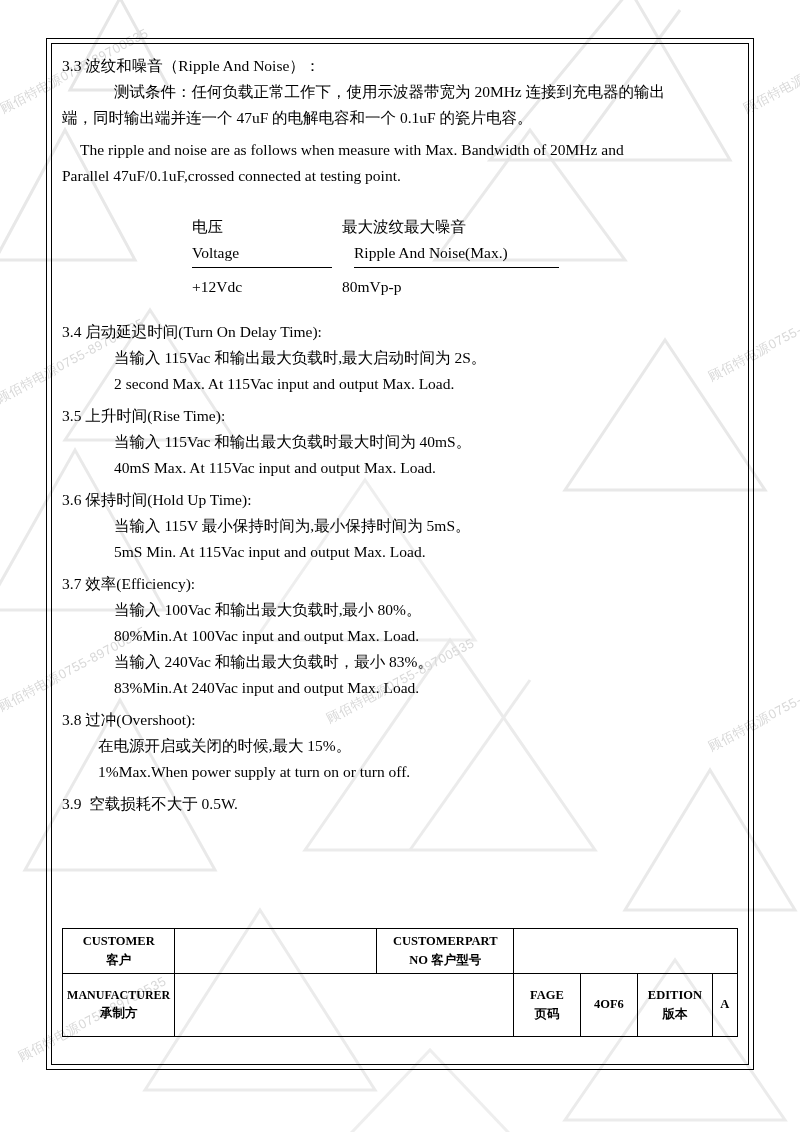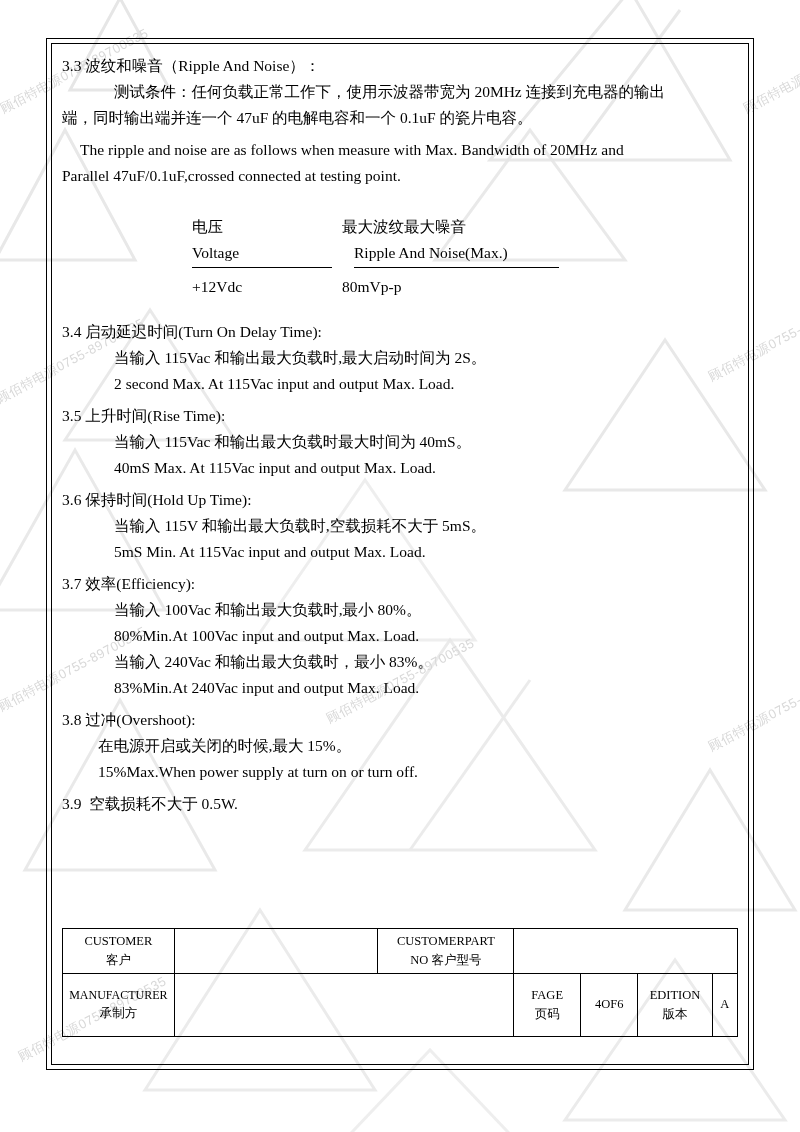--- a/index.html
+++ b/index.html
@@ -107,20 +107,21 @@
     z-index: 20;
     font-family: "Liberation Serif", serif;
   }
   .footer-table td {
     border: 1px solid #000;
     text-align: center;
     vertical-align: middle;
     font-size: 12.5px;
     padding: 3px 2px;
     line-height: 1.5;
+    font-weight: bold;
   }
   .ft-sub { font-size: 12.5px; }
   .ft-cell-lbl { font-size: 12px; }
 </style>
 </head>
 <body>
 
 <div class="watermarks">
 
   <div class="tri" style="left:60px;  top:-10px;">
@@ -233,32 +234,32 @@
 
   <div class="line indent-0 gap-l">3.4 启动延迟时间(Turn On Delay Time):</div>
   <div class="line indent-3">当输入 115Vac 和输出最大负载时,最大启动时间为 2S。</div>
   <div class="line indent-3">2 second Max. At 115Vac input and output Max. Load.</div>
 
   <div class="line indent-0 gap-s">3.5 上升时间(Rise Time):</div>
   <div class="line indent-3">当输入 115Vac 和输出最大负载时最大时间为 40mS。</div>
   <div class="line indent-3">40mS Max. At 115Vac input and output Max. Load.</div>
 
   <div class="line indent-0 gap-s">3.6 保持时间(Hold Up Time):</div>
-  <div class="line indent-3">当输入 115V 和输出最大负载时,空载损耗不大于 5mS。</div>
+  <div class="line indent-3">当输入 115V 最小保持时间为,最小保持时间为 5mS。</div>
   <div class="line indent-3">5mS Min. At 115Vac input and output Max. Load.</div>
 
   <div class="line indent-0 gap-s">3.7 效率(Efficiency):</div>
   <div class="line indent-3">当输入 100Vac 和输出最大负载时,最小 80%。</div>
   <div class="line indent-3">80%Min.At 100Vac input and output Max. Load.</div>
   <div class="line indent-3">当输入 240Vac 和输出最大负载时，最小 83%。</div>
   <div class="line indent-3">83%Min.At 240Vac input and output Max. Load.</div>
 
   <div class="line indent-0 gap-s">3.8 过冲(Overshoot):</div>
   <div class="line indent-2">在电源开启或关闭的时候,最大 15%。</div>
-  <div class="line indent-2">15%Max.When power supply at turn on or turn off.</div>
+  <div class="line indent-2">1%Max.When power supply at turn on or turn off.</div>
 
   <div class="line indent-0 gap-s">3.9  空载损耗不大于 0.5W.</div>
 </div>
 
 <table class="footer-table">
   <tbody>
       <tr>
     <td style="width:108px;">
       <div>CUSTOMER</div>
       <div class="ft-sub">客户</div>

